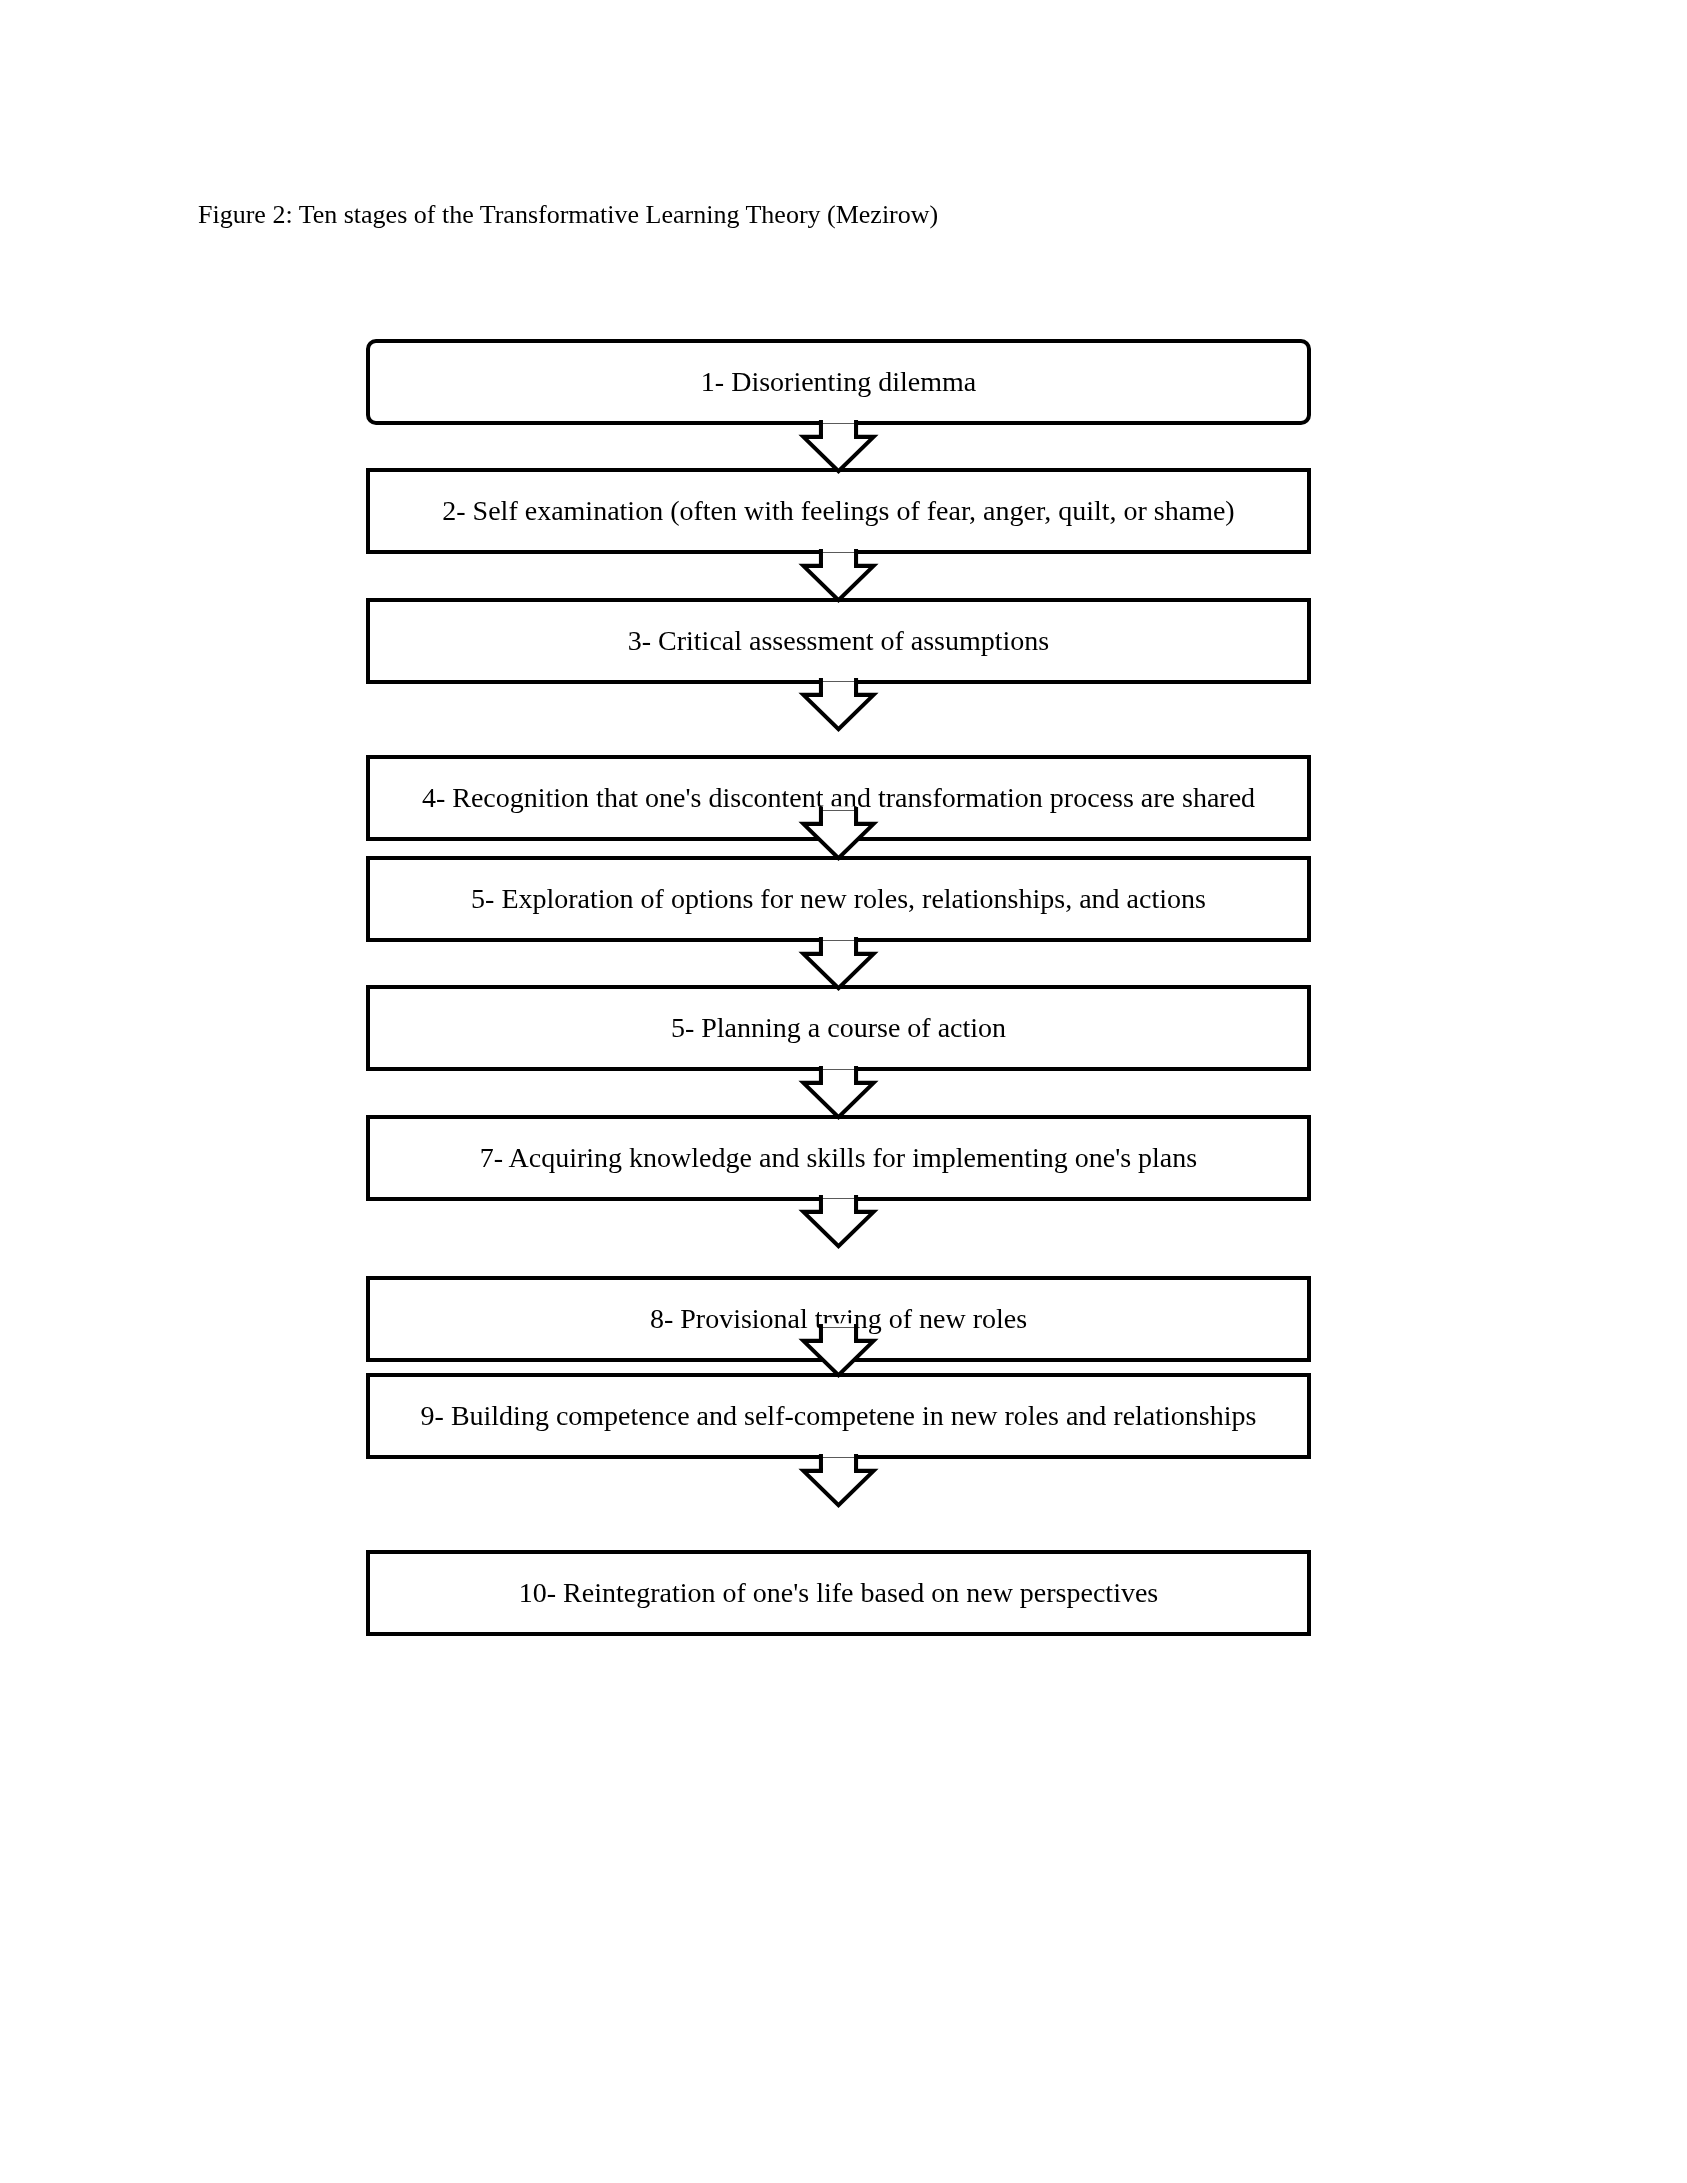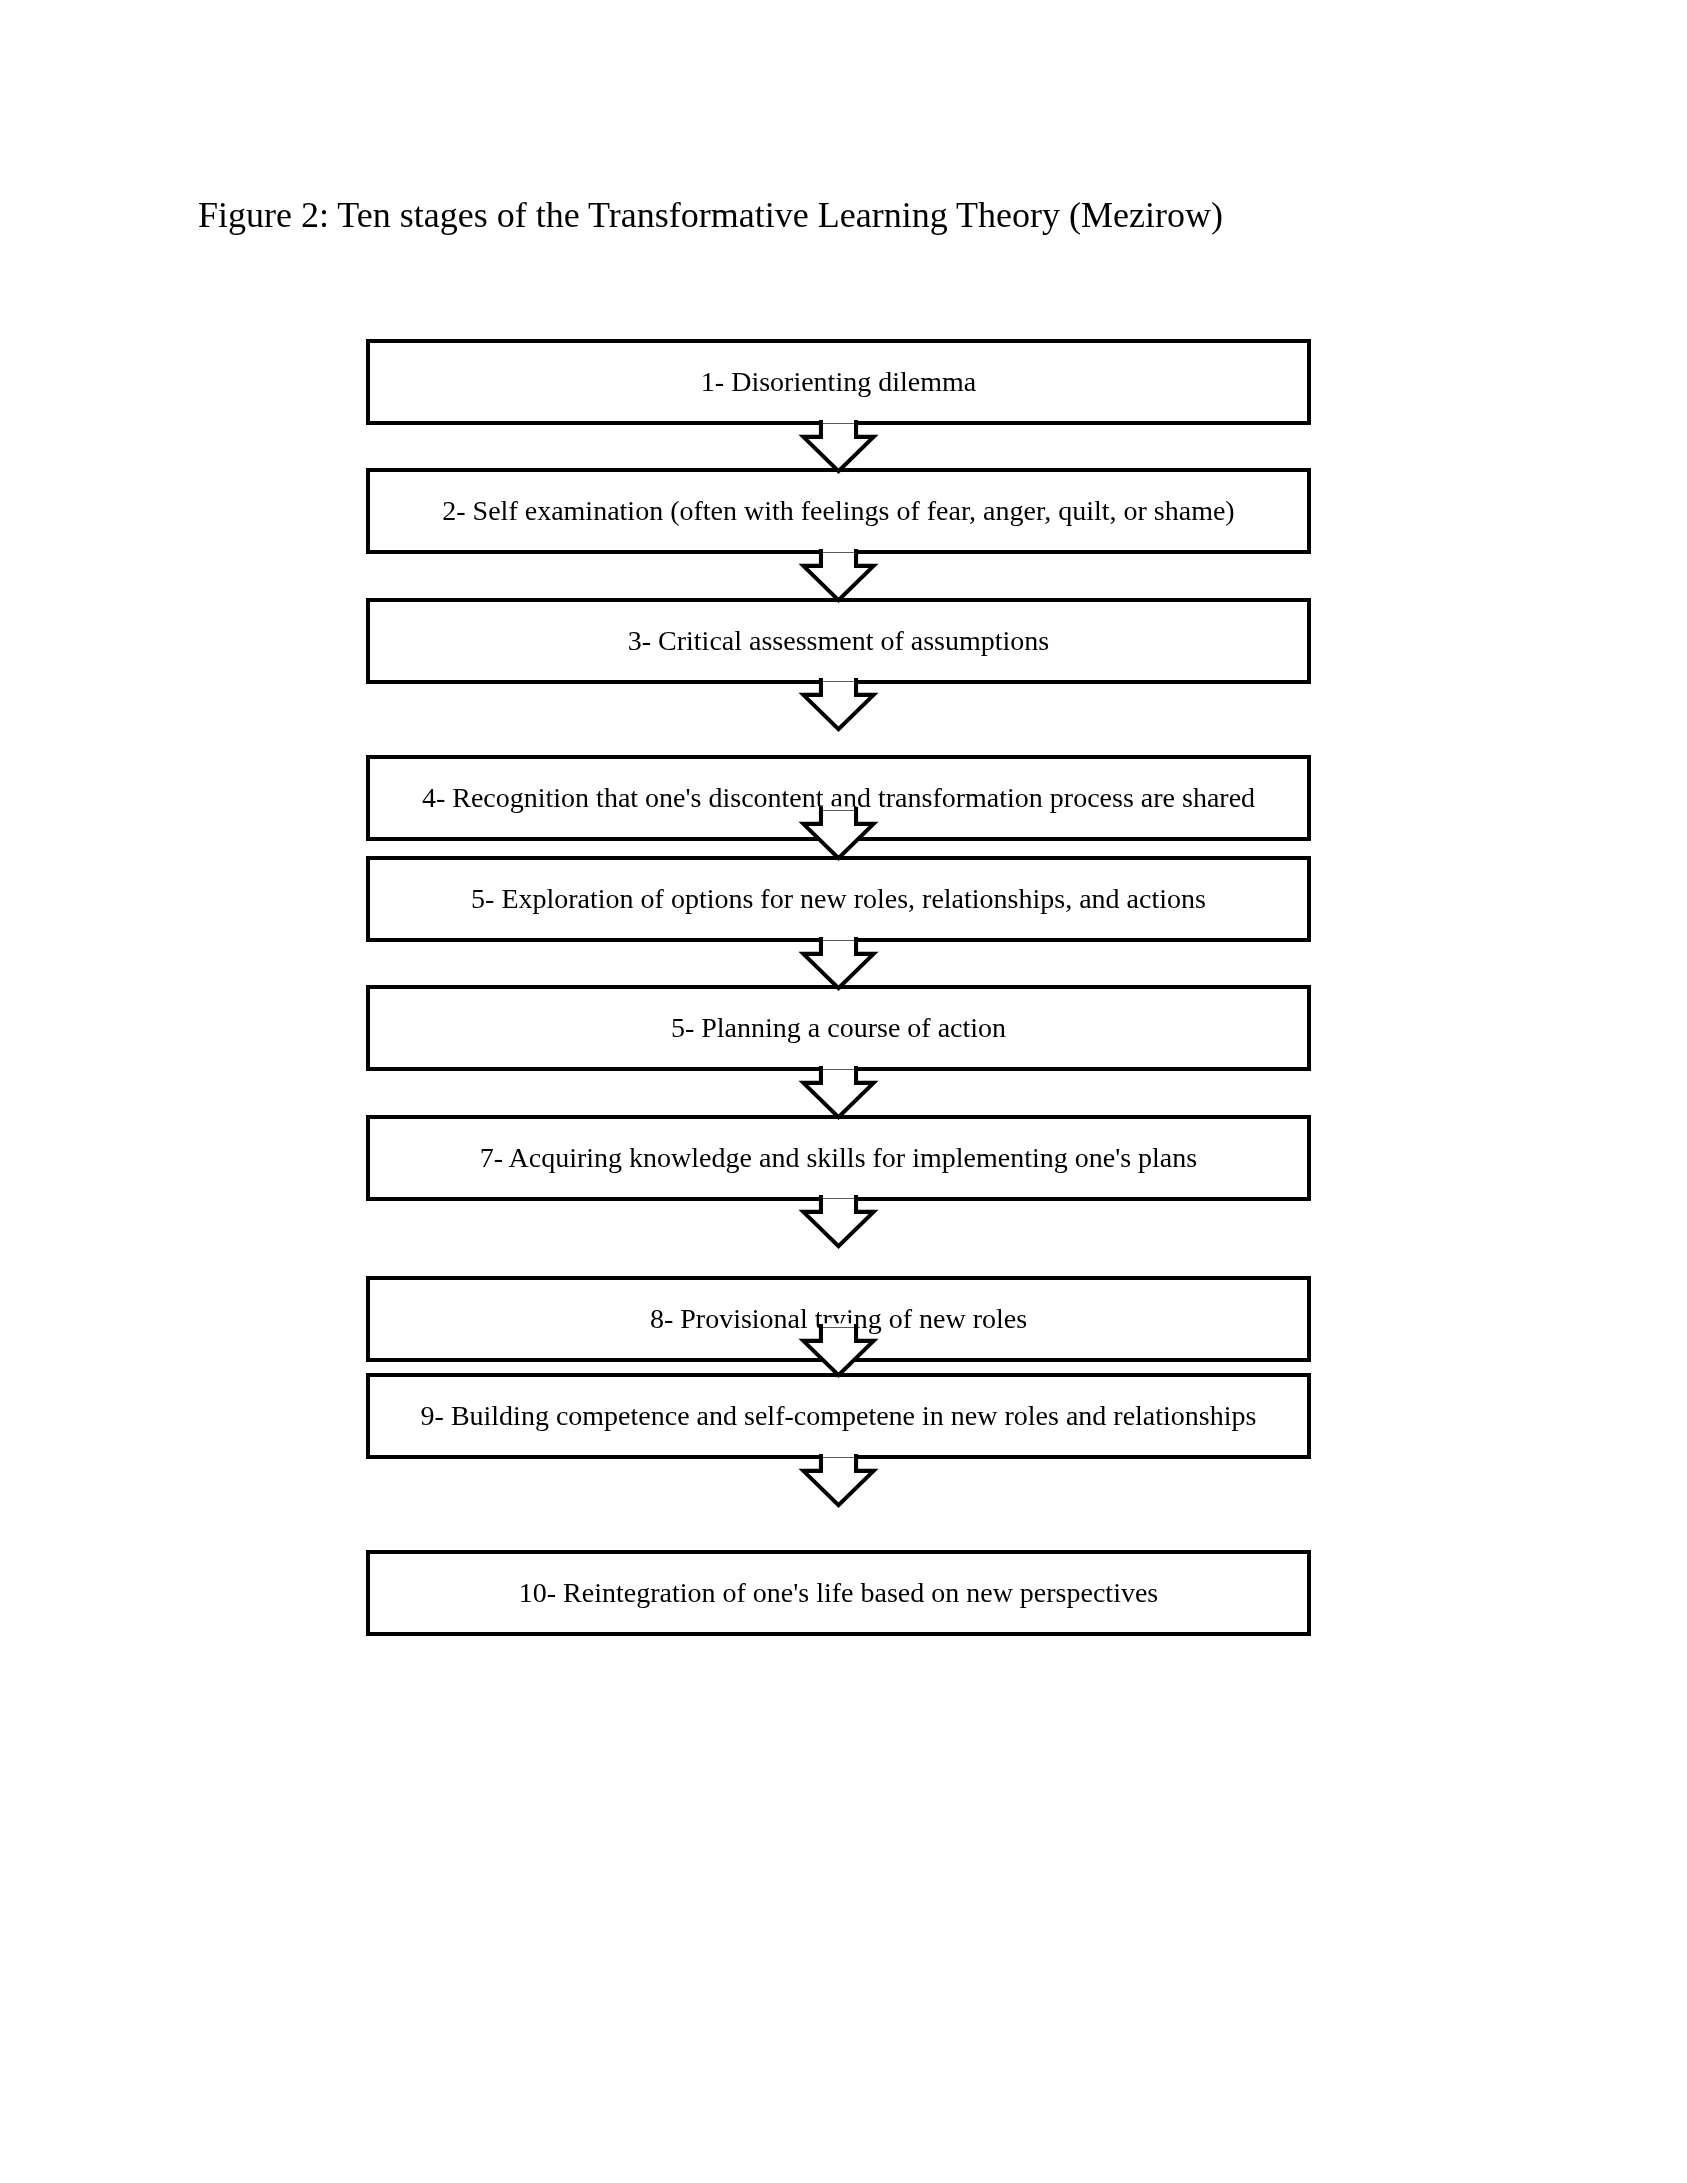--- a/index.html
+++ b/index.html
@@ -1,31 +1,31 @@
 <!DOCTYPE html>
 <html style="font-size:10.8px"><head>
 <meta charset="utf-8">
 <style>
   html, body { margin: 0; padding: 0; background: #ffffff; }
   body { width: 1687px; height: 2183px; position: relative; overflow: hidden;
          font-family: "Liberation Serif", "DejaVu Serif", serif; color: #000; }
-  .caption { position: absolute; left: 198px; top: 196px; font-size: 36px; line-height: 38px; white-space: nowrap; }
+  .caption { position: absolute; left: 198px; top: 196px; font-size: 26px; line-height: 38px; white-space: nowrap; }
   .stage { position: absolute; left: 366px; width: 945px; height: 86px; box-sizing: border-box;
            border: 4.7px solid #000; background: #fff; display: flex; align-items: center; justify-content: center; z-index: 1; }
   .stage-label { font-size: 28px; line-height: 34px; white-space: nowrap; text-align: center; }
   .arrow { position: absolute; left: 771px; width: 135px; height: 54px; z-index: 2; overflow: visible; }
 </style>
 </head>
 <body>
 
 <div class="caption">Figure 2: Ten stages of the Transformative Learning Theory (Mezirow)</div>
 
 <div>
 
-  <div class="stage" style="top:339px;">
+  <div class="stage" style="top:339px;border-radius:10px;">
       <span class="stage-label">1- Disorienting dilemma</span>
     </div>
   <div class="stage" style="top:468px;">
       <span class="stage-label">2- Self examination (often with feelings of fear, anger, quilt, or shame)</span>
     </div>
   <div class="stage" style="top:598px;">
       <span class="stage-label">3- Critical assessment of assumptions</span>
     </div>
   <div class="stage" style="top:727px;margin-top:28px;">
       <span class="stage-label">4- Recognition that one's discontent and transformation process are shared</span>

